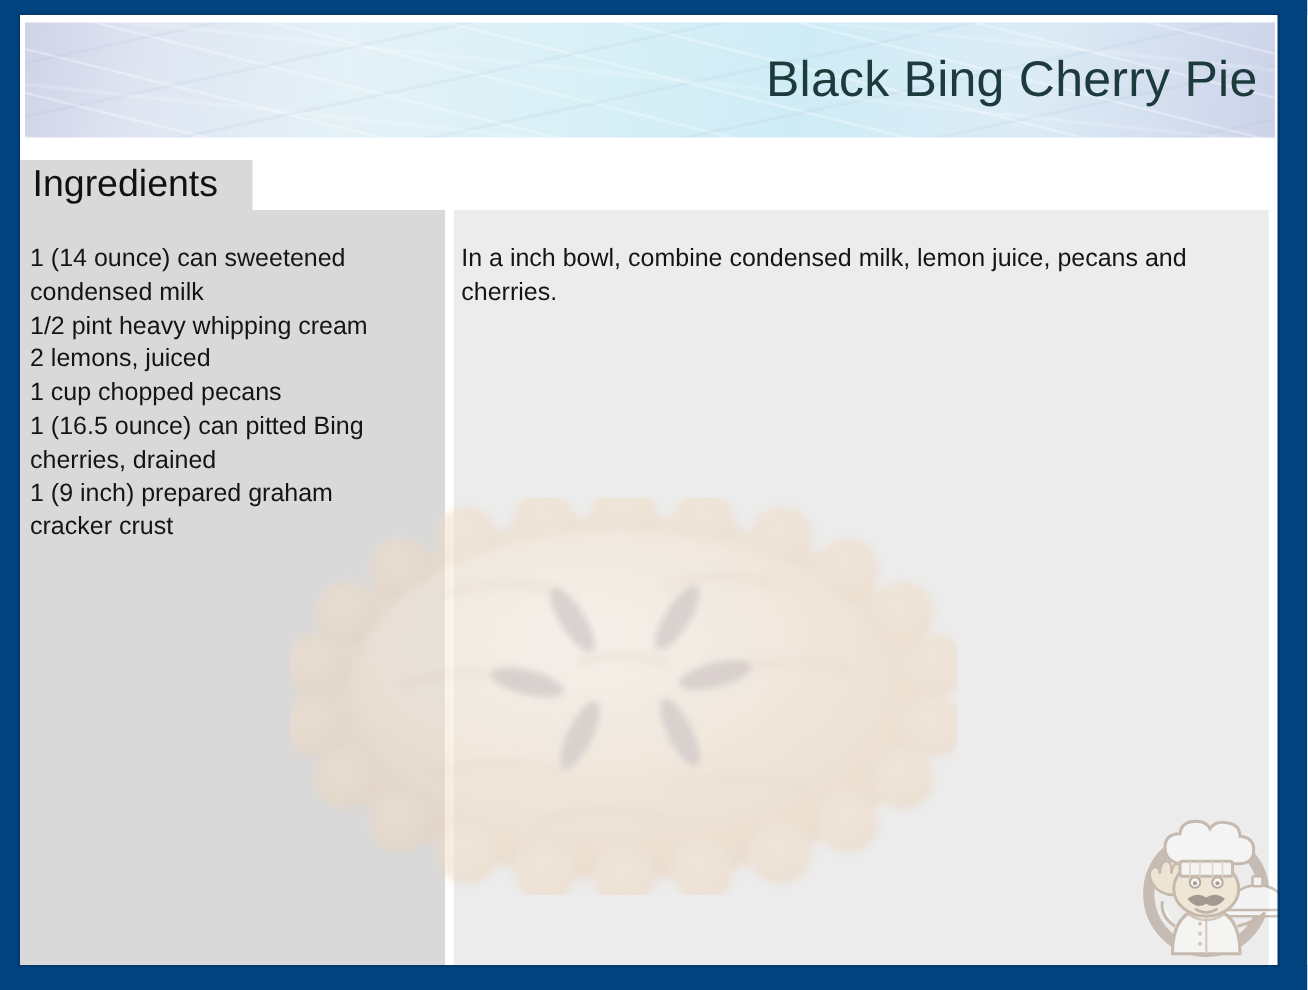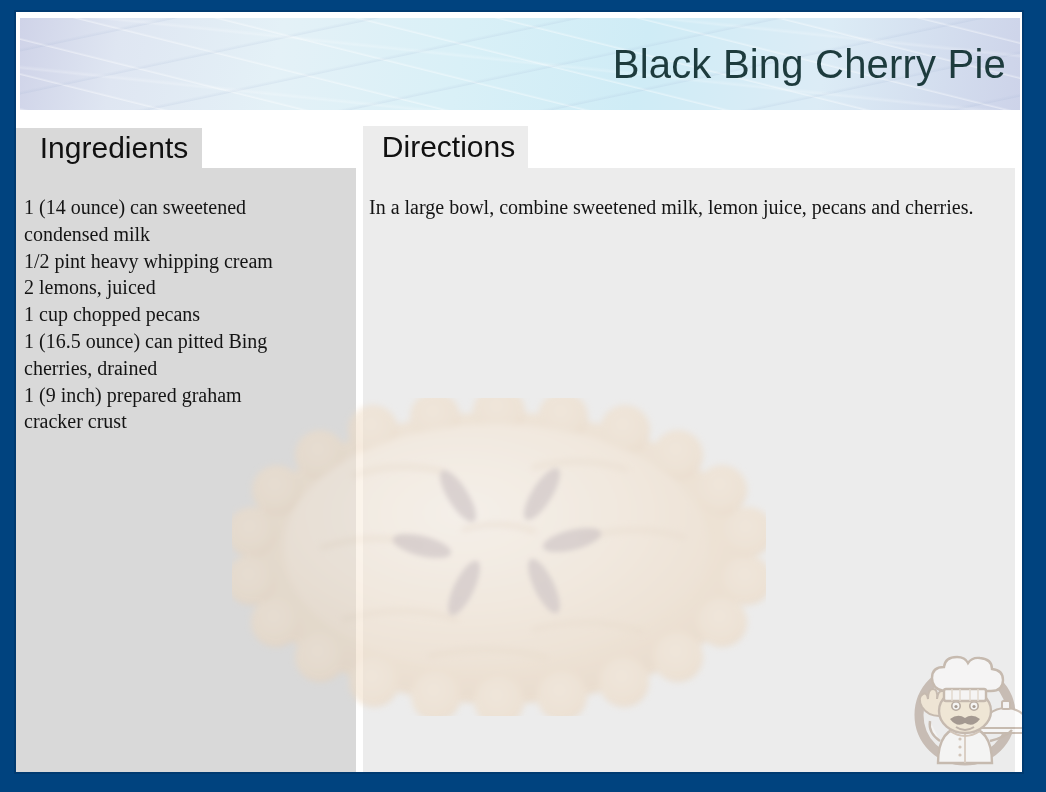--- a/index.html
+++ b/index.html
@@ -120,35 +120,33 @@
     z-index: 3;
   }
 
   
   .panel-tab {
     position: absolute;
     z-index: 12;
     display: flex;
     align-items: center;
     box-sizing: border-box;
-    justify-content: center;
   }
   .panel-tab-label {
     font-size: 30px;
     color: #111111;
     line-height: 1;
     white-space: nowrap;
   }
 
   .panel-body {
     position: absolute;
     z-index: 10;
     box-sizing: border-box;
     overflow: hidden;
-    font-family: Liberation Serif, serif;
   }
 
   
   #ingredients-tab {
     left: 14px;
     top: 128px;
     width: 188px;
     height: 40px;
     background: #d9d9d9;
     padding-left: 12px;
@@ -247,26 +245,23 @@
 condensed milk
 1/2 pint heavy whipping cream
 2 lemons, juiced
 1 cup chopped pecans
 1 (16.5 ounce) can pitted Bing
 cherries, drained
 1 (9 inch) prepared graham
 cracker crust</div>
   </div>
 
-  <div class="panel-tab" id="directions-tab">
-    <span class="panel-tab-label">Directions</span>
-  </div>
   <div class="panel-body" id="directions-panel">
     <div id="directions-body">
-      <p>In a large bowl, combine sweetened milk, lemon juice, pecans and cherries.</p>
+      <p>In a inch bowl, combine condensed milk, lemon juice, pecans and cherries.</p>
     </div>
   </div>
 
   <svg id="pie-image" viewBox="0 0 534 318">
     <defs>
       <radialGradient id="crustGrad" cx="42%" cy="36%" r="72%">
         <stop offset="0%" stop-color="#fdf3e7"></stop>
         <stop offset="52%" stop-color="#f6e6d3"></stop>
         <stop offset="82%" stop-color="#f0dcc4"></stop>
         <stop offset="100%" stop-color="#e9d2b8"></stop>

